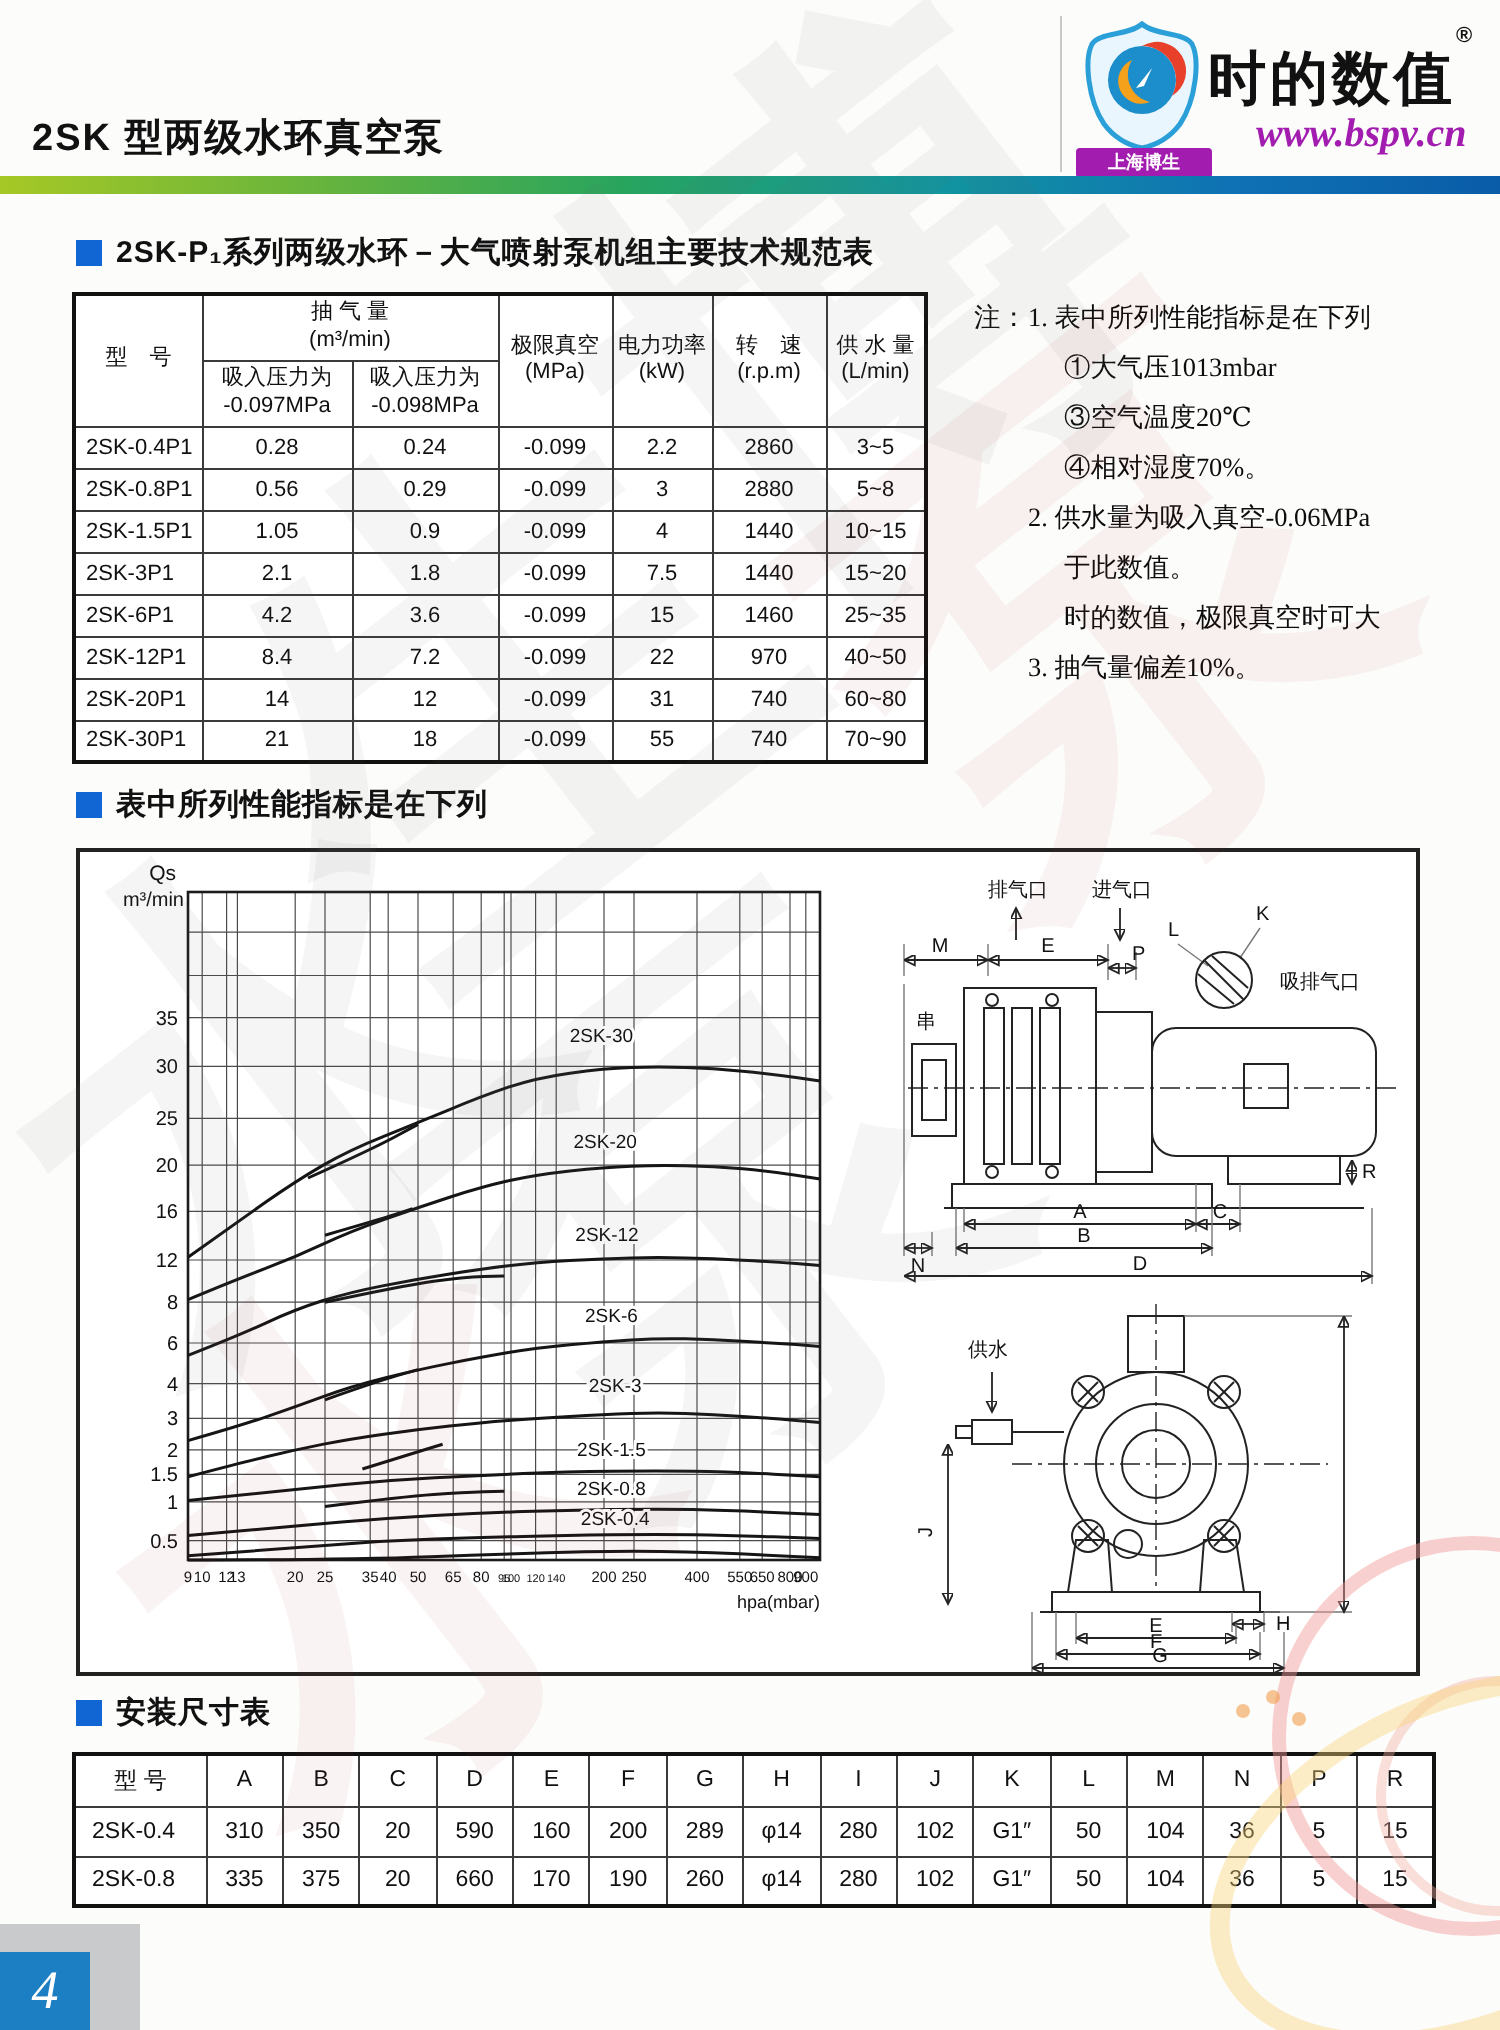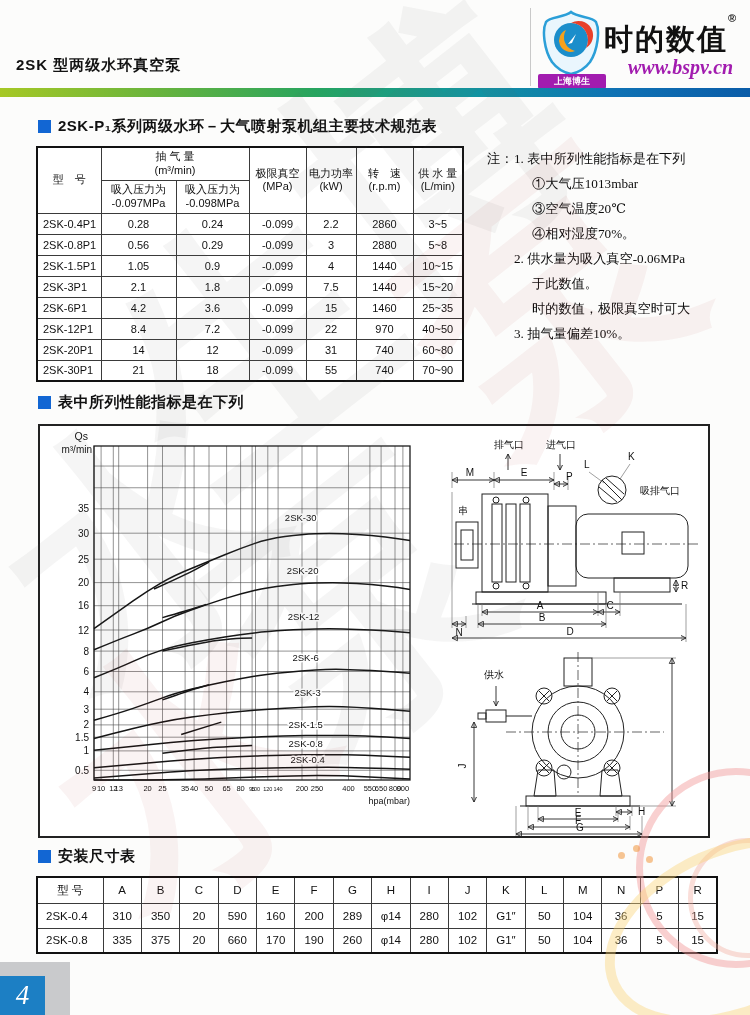--- a/index.html
+++ b/index.html
@@ -3,21 +3,21 @@
 <meta charset="utf-8">
 <style>
   * { margin:0; padding:0; box-sizing:border-box; }
   html,body { background:#e8e8e8; }
   .page {
     position:relative; width:750px; height:1015px; margin:0 auto;
     background:#fcfcfb; overflow:hidden;
     font-family:"Liberation Sans","DejaVu Sans",sans-serif; color:#111;
   }
   
-  .main-title { position:absolute; left:16px; top:56px; font-size:15px; font-weight:bold; letter-spacing:1px; }
+  .main-title { position:absolute; left:16px; top:56px; font-size:19px; font-weight:bold; letter-spacing:1px; }
   .logo-divider { position:absolute; left:530px; top:8px; width:1px; height:78px; background:#c9c9c9; }
   .logo-shield { position:absolute; left:542px; top:10px; }
   .brand-name { position:absolute; left:604px; top:20px; font-size:29px; font-weight:bold; letter-spacing:2px; }
   .brand-reg { position:absolute; left:728px; top:12px; font-size:11px; font-weight:bold; }
   .brand-site { position:absolute; left:628px; top:56px; font-size:20px; font-style:italic; font-weight:bold;
                 color:#a21caf; font-family:"Liberation Serif","DejaVu Serif",serif; }
   .brand-seal { position:absolute; left:538px; top:74px; width:68px; text-align:center; font-size:9px;
                 font-weight:bold; color:#fff; background:#a21caf; border-radius:2px; padding:1px 0; }
   .grad-bar { position:absolute; left:0; top:88px; width:750px; height:9px;
     background:linear-gradient(90deg,#a6c825 0%,#65b33e 22%,#27a45f 42%,#11969f 62%,#0f72b4 82%,#0a5ca8 100%); }

